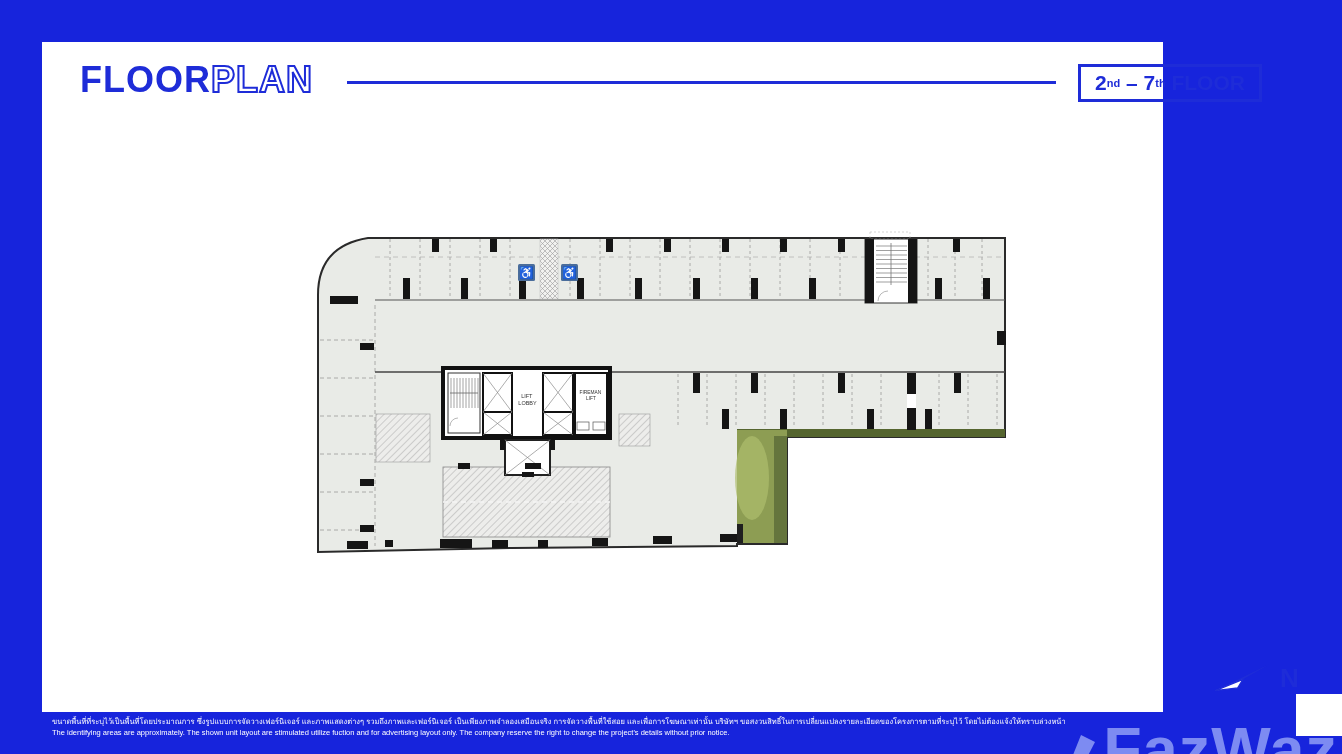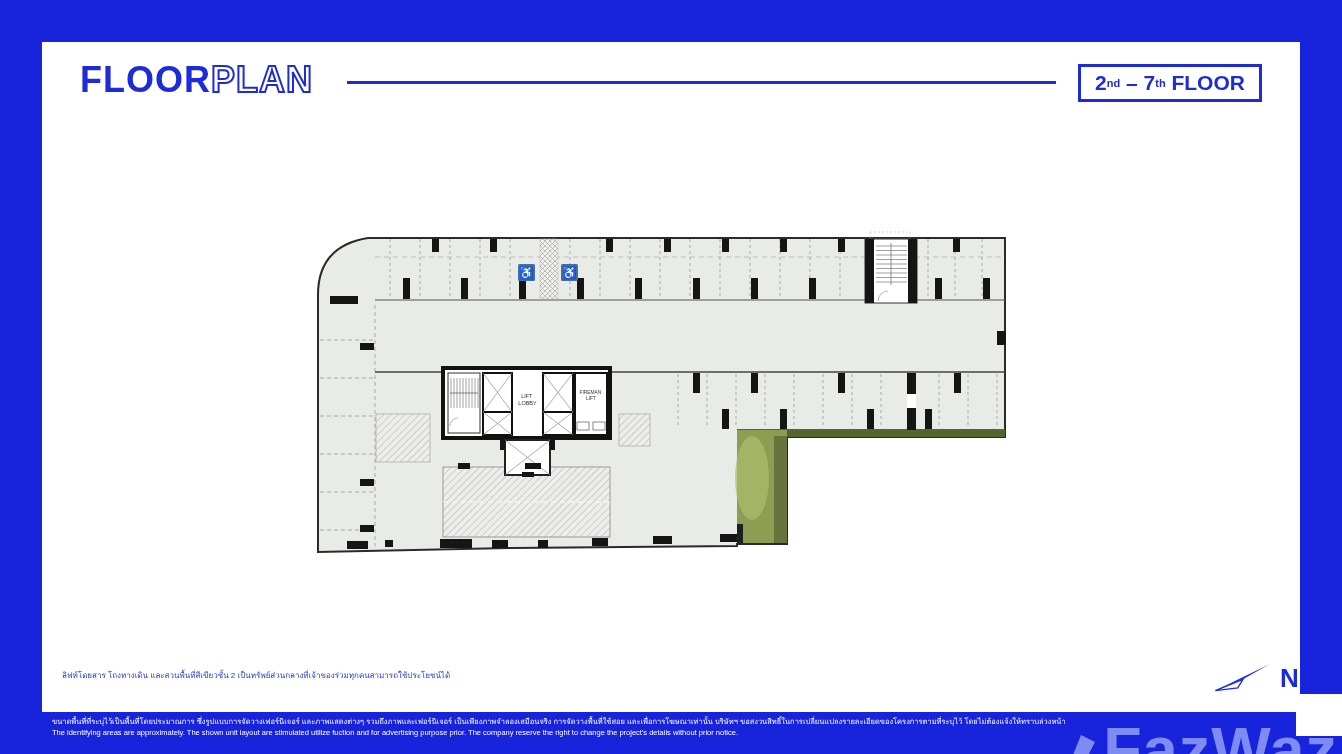--- a/index.html
+++ b/index.html
@@ -2,21 +2,21 @@
 <html><head>
 <meta charset="utf-8">
 <style>
   html,body{margin:0;padding:0;}
   body{
     width:1342px;height:754px;position:relative;overflow:hidden;
     background:#1724DC;
     font-family:"Liberation Sans", sans-serif;
   }
   .white-area{
-    position:absolute;left:42px;top:42px;width:1258px;height:670px;
+    position:absolute;left:42px;top:42px;width:1121px;height:670px;
     background:#ffffff;
   }
   
   .title{
     position:absolute;left:38px;top:18px;
     font-size:36px;font-weight:bold;letter-spacing:1px;line-height:40px;
     color:#1E2CD8;white-space:nowrap;
   }
   .title .solid{color:#1E2CD8;}
   .title .outline{
@@ -243,35 +243,34 @@
         <rect x="182" y="314" width="16" height="8"></rect>
         <rect x="228" y="314" width="10" height="8"></rect>
         <rect x="282" y="312" width="16" height="8"></rect>
         <rect x="343" y="310" width="19" height="8"></rect>
         <rect x="410" y="308" width="17" height="8"></rect>
       </g>
     </svg>
   </div>
 
   <div class="note">
-    <div>ลิฟท์โดยสาร โถงทางเดิน และสวนพื้นที่สีเขียวชั้น 2 เป็นทรัพย์ส่วนกลางที่เจ้าของร่วมทุกคนสามารถใช้ประโยชน์ได้</div>
   </div>
 
   <div class="compass">
     <svg width="66" height="46" viewBox="0 0 100 50">
       <polygon points="8,44 90,4 50,27" fill="#1E2CD8"></polygon>
       <polygon points="8,44 50,27 42,40" fill="#ffffff" stroke="#1E2CD8" stroke-width="2"></polygon>
     </svg>
     <span class="n-label">N</span>
   </div>
 </div>
 
 <div class="footer-text">
   <div>ขนาดพื้นที่ที่ระบุไว้เป็นพื้นที่โดยประมาณการ ซึ่งรูปแบบการจัดวางเฟอร์นิเจอร์ และภาพแสดงต่างๆ รวมถึงภาพและเฟอร์นิเจอร์ เป็นเพียงภาพจำลองเสมือนจริง การจัดวางพื้นที่ใช้สอย และเพื่อการโฆษณาเท่านั้น บริษัทฯ ขอสงวนสิทธิ์ในการเปลี่ยนแปลงรายละเอียดของโครงการตามที่ระบุไว้ โดยไม่ต้องแจ้งให้ทราบล่วงหน้า</div>
-  <div>The identifying areas are approximately. The shown unit layout are stimulated utilize fuction and for advertising purpose prior. The company reserve the right to change the project's details without prior notice.</div>
+  <div>The identifying areas are approximately. The shown unit layout are stimulated utilize fuction and for advertising layout only. The company reserve the right to change the project's details without prior notice.</div>
 </div>
 
 <div class="white-patch"></div>
 
 <div class="watermark">
   <svg class="mark" width="34" height="46" viewBox="0 0 34 46">
     <path d="M2,44 L18,4 L32,11 L14,46 Z" fill="rgba(148,162,246,0.82)"></path>
   </svg>
   <span>FazWaz</span>
 </div>

